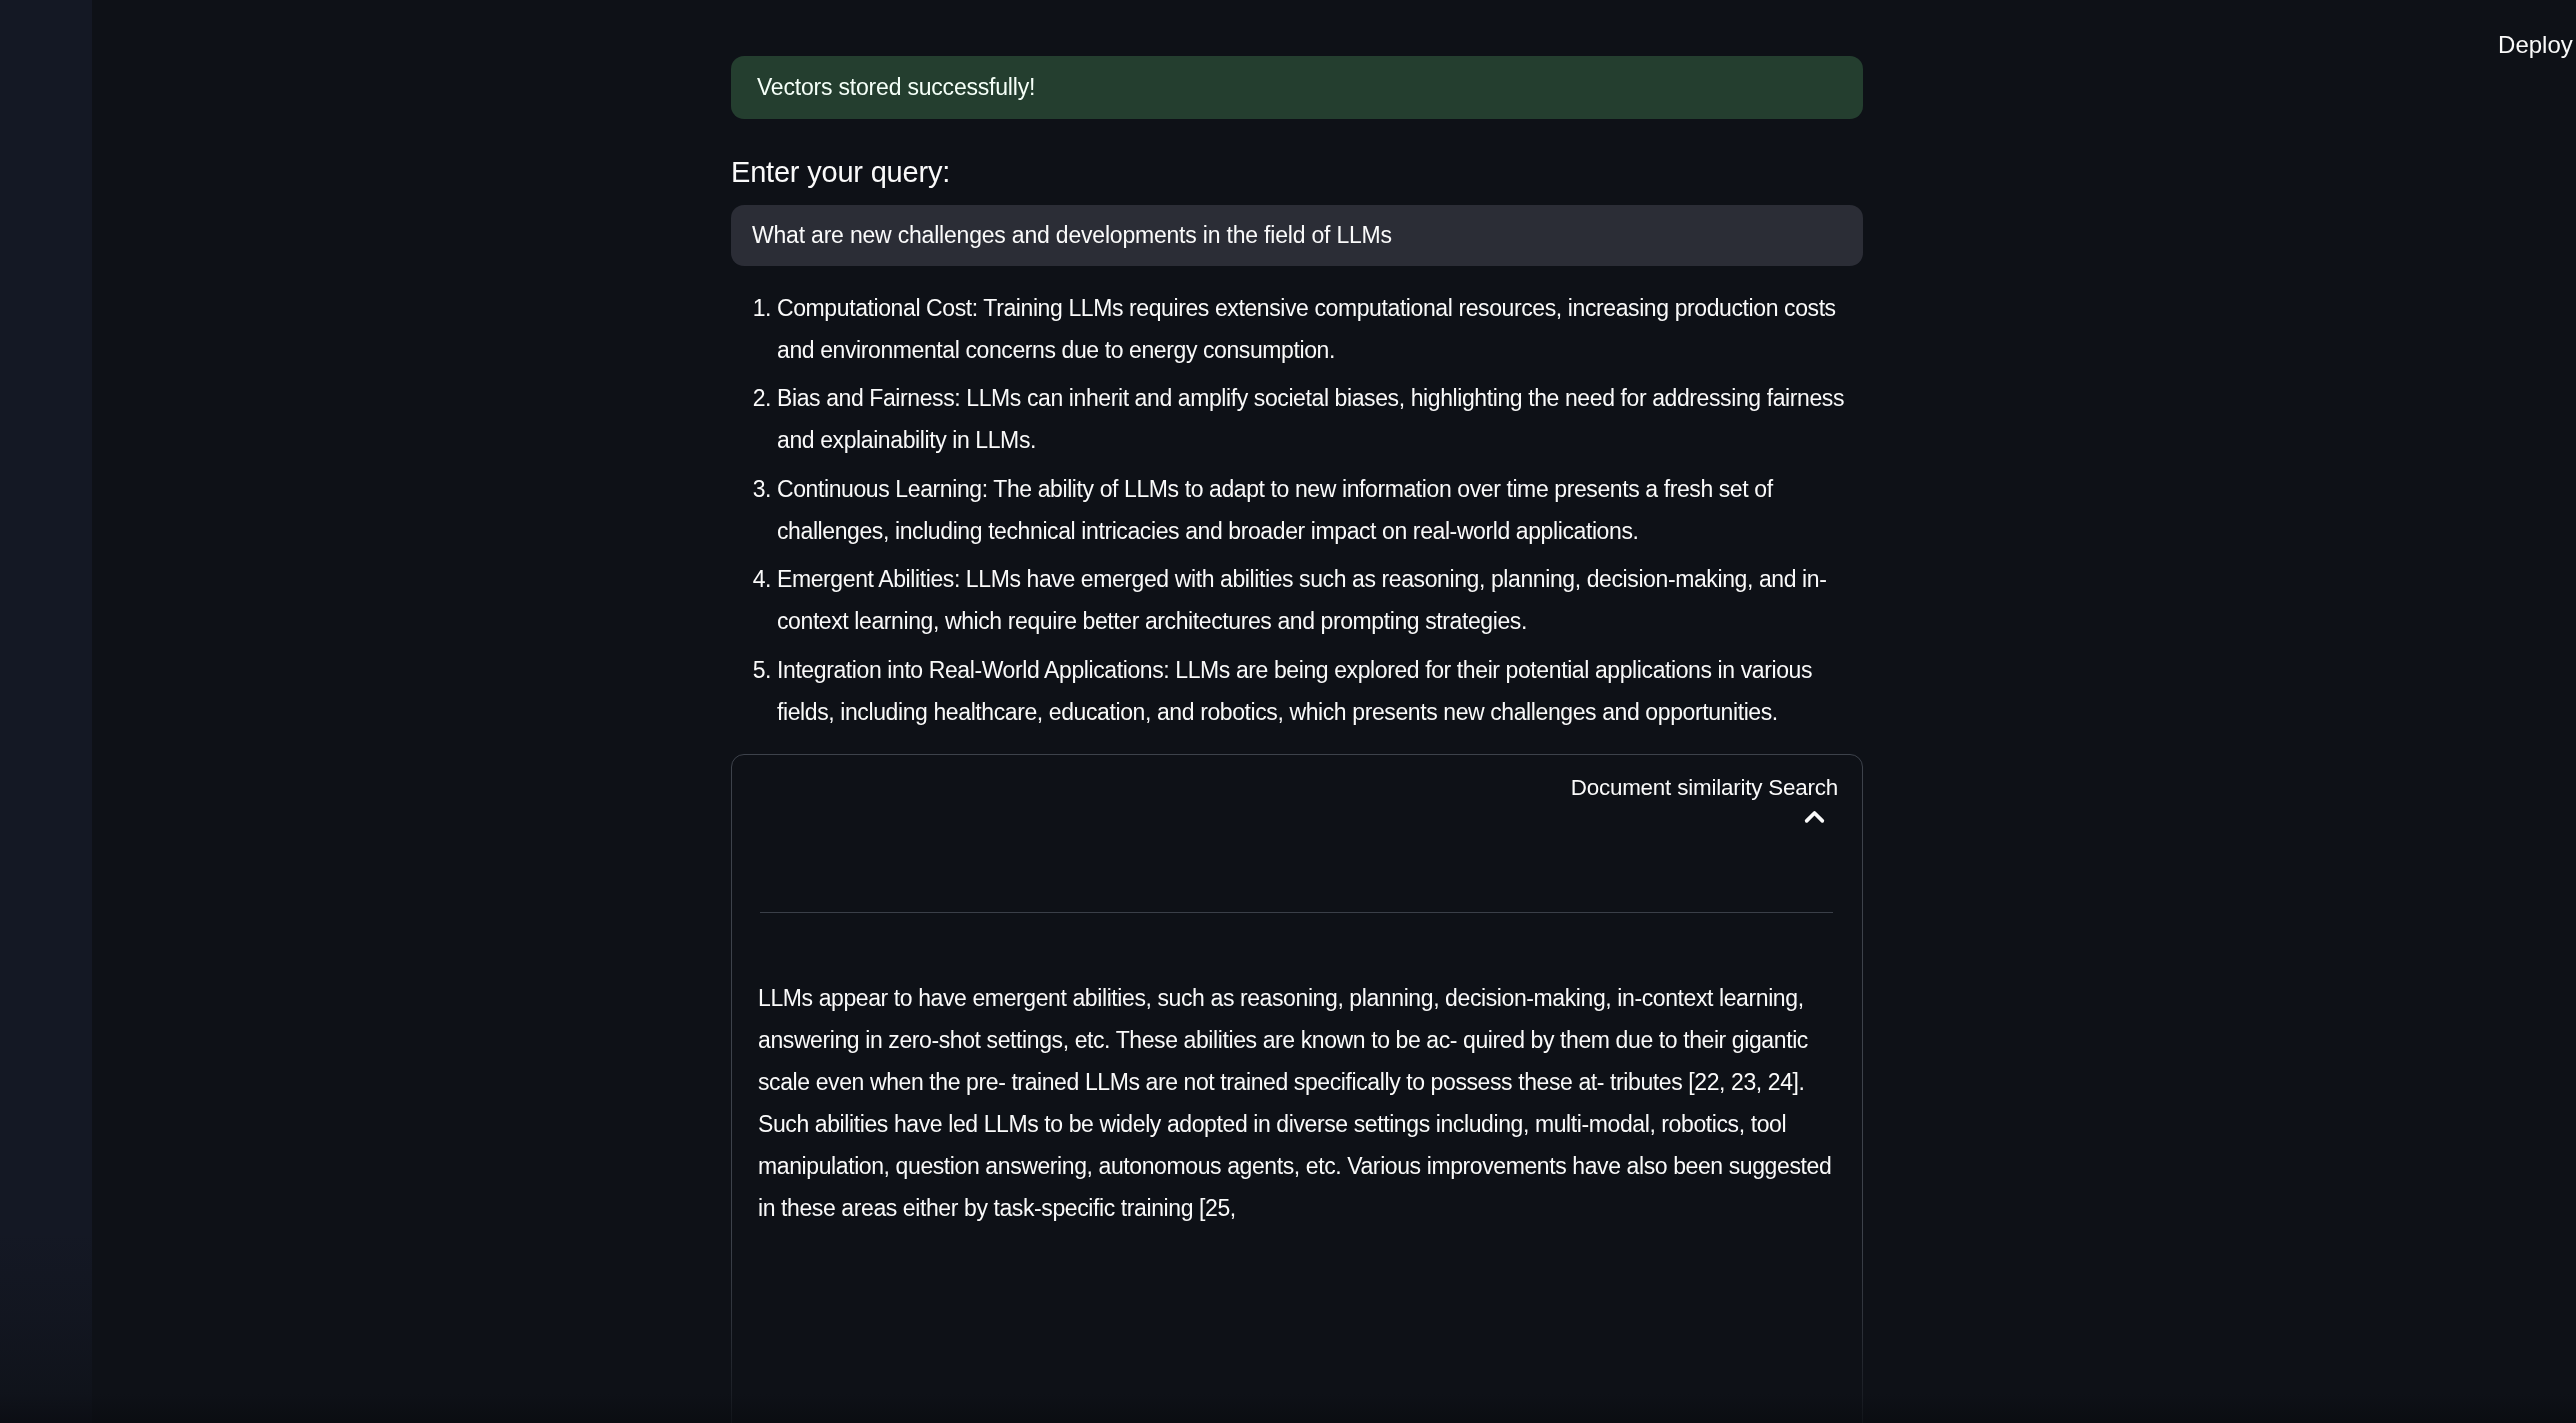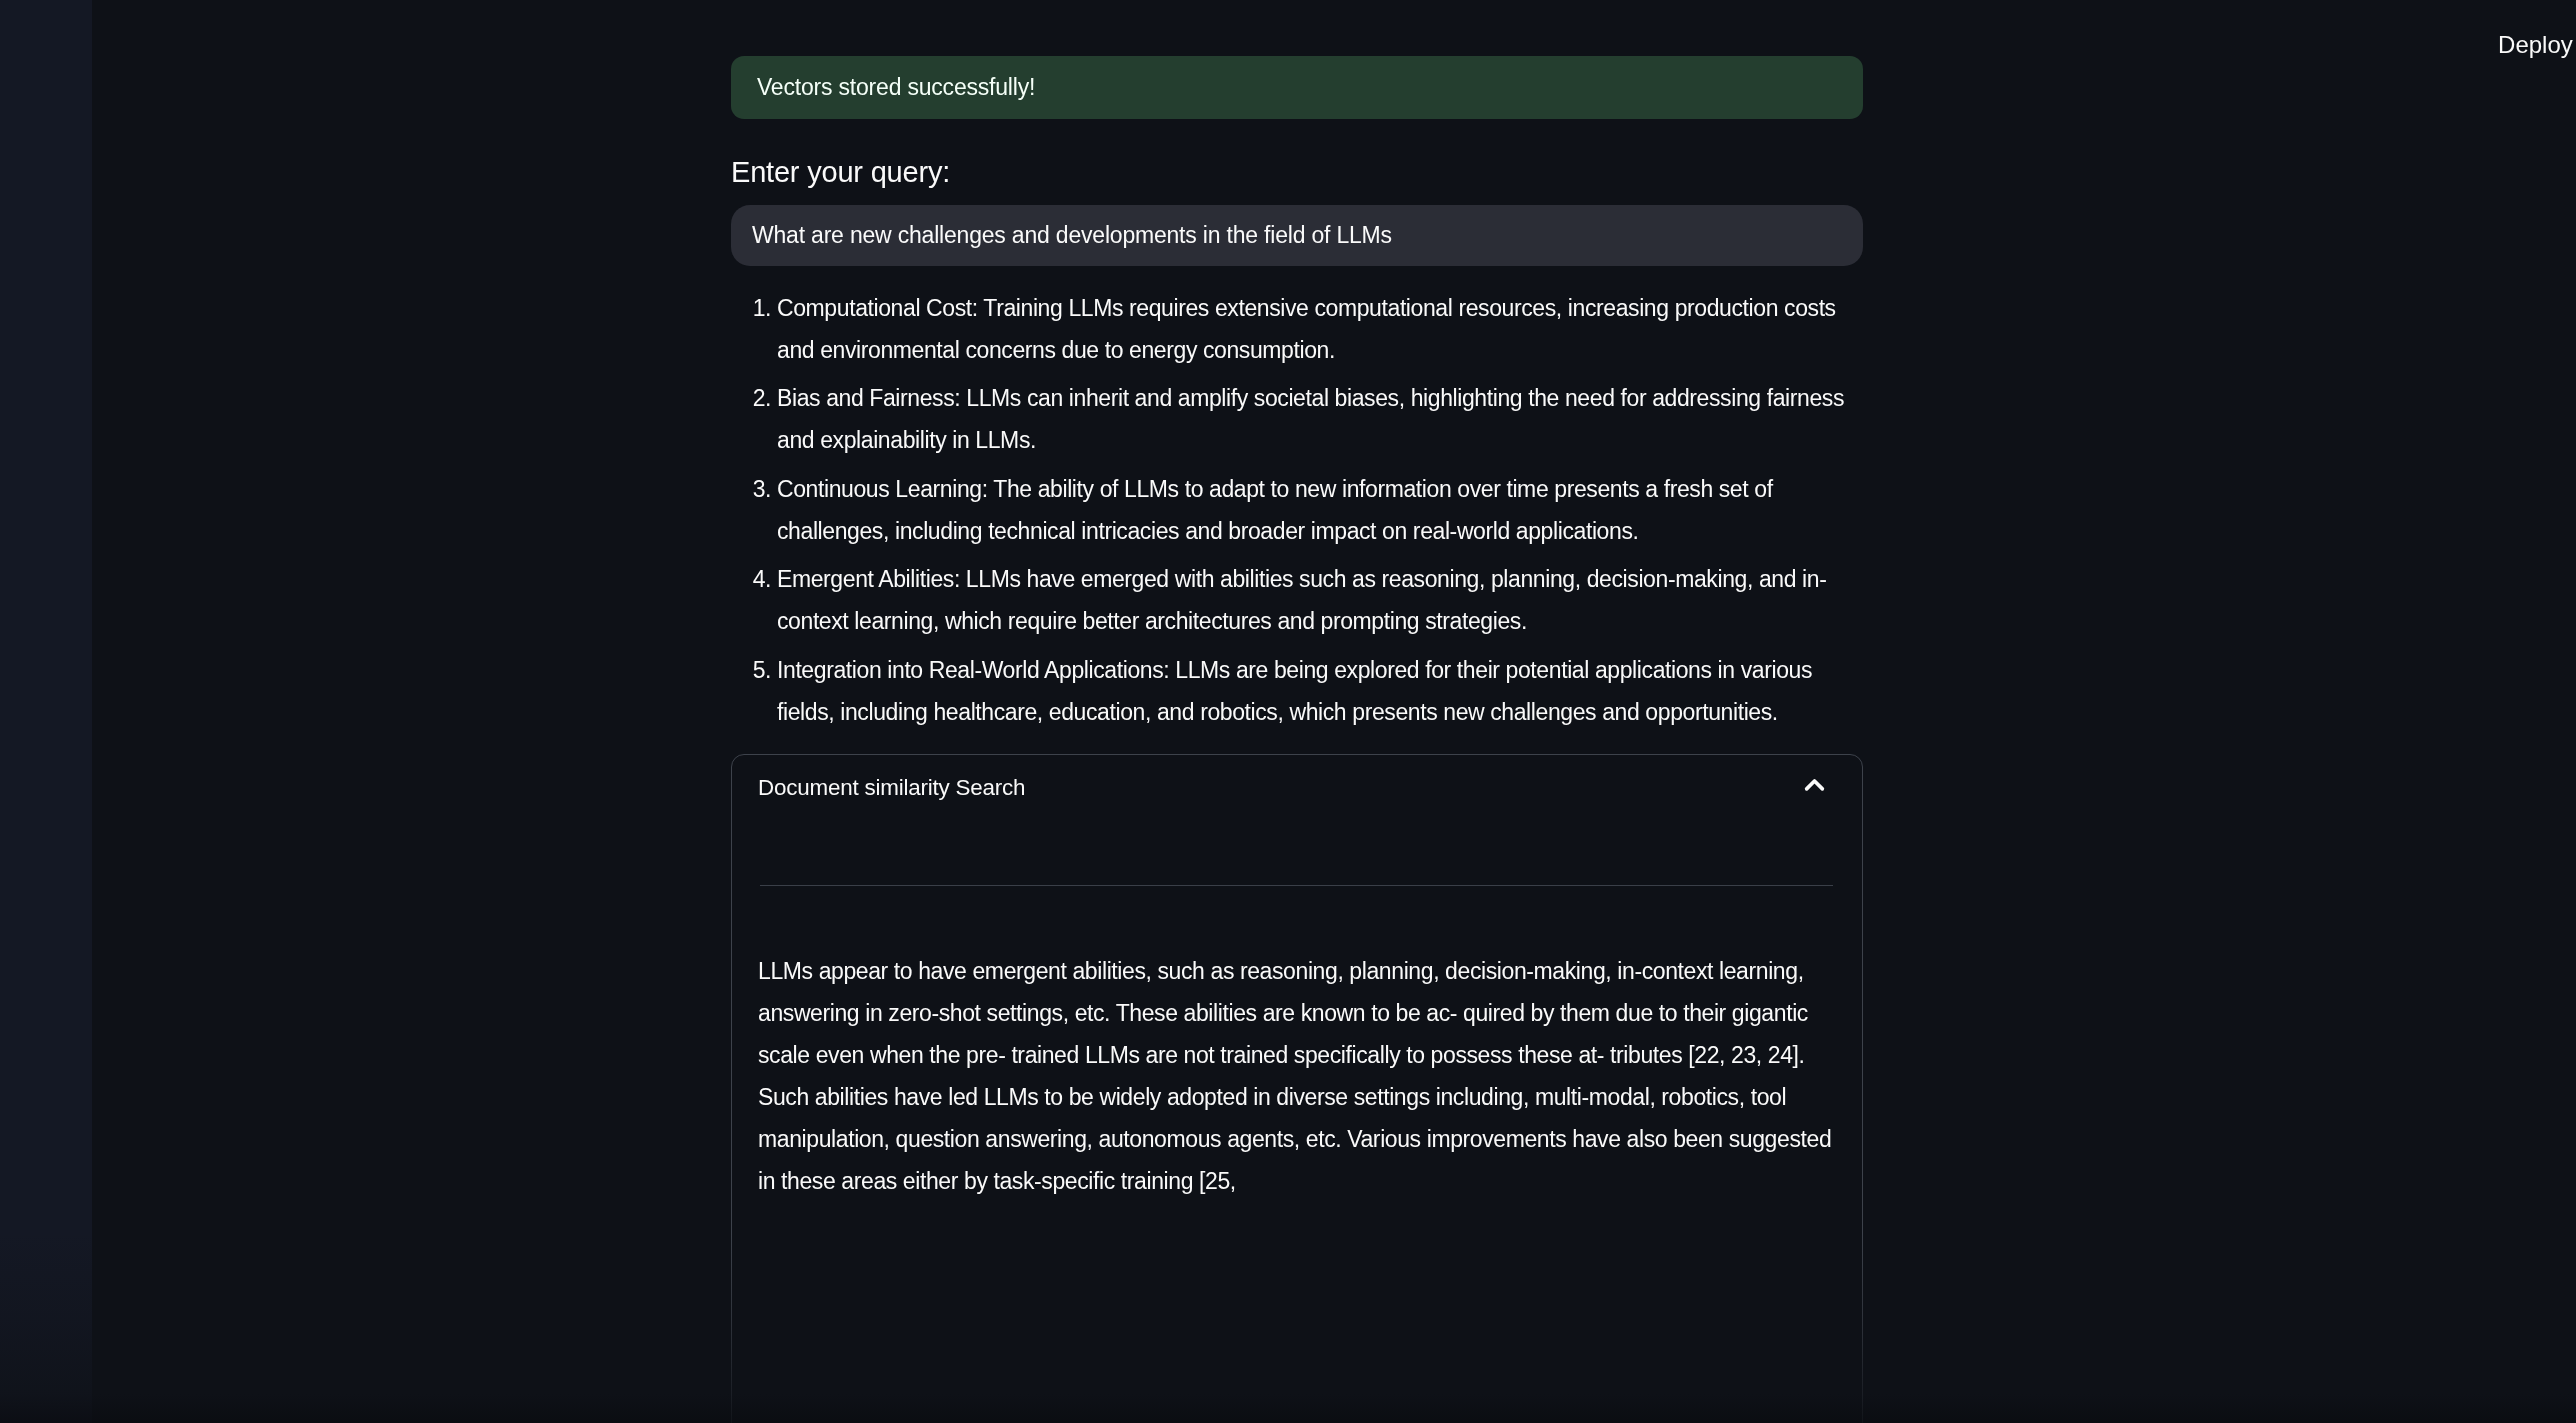--- a/index.html
+++ b/index.html
@@ -65,21 +65,21 @@
     letter-spacing: -0.2px;
     color: #fafafa;
   }
   .q-input {
     margin-top: 16px;
     width: 100%;
     height: 61px;
     box-sizing: border-box;
     border: none;
     outline: none;
-    border-radius: 19px;
+    border-radius: 13px;
     background: #2b2d36;
     color: #fafafa;
     font-family: "Liberation Sans", "DejaVu Sans", sans-serif;
     font-size: 23px;
     letter-spacing: -0.2px;
     padding: 0 21px;
   }
   .answer-intro {
     margin: 32px 0 0 0;
     font-size: 23px;
@@ -105,24 +105,25 @@
   .expander {
     margin-top: 21px;
     border: 1.6px solid #3d424b;
     border-radius: 13px;
     height: 721px;           
     box-sizing: border-box;
     overflow: hidden;
   }
   .expander-header {
     display: flex;
-    align-items: flex-start;
+    align-items: flex-end;
     justify-content: space-between;
     padding: 17.6px 24px 17.6px 26px;
     cursor: pointer;
+    flex-direction: column;
   }
   .expander-title {
     font-size: 22.4px;
     letter-spacing: -0.2px;
     line-height: 32px;
     color: #fafafa;
   }
   .chevron {
     width: 27px;
     height: 27px;

